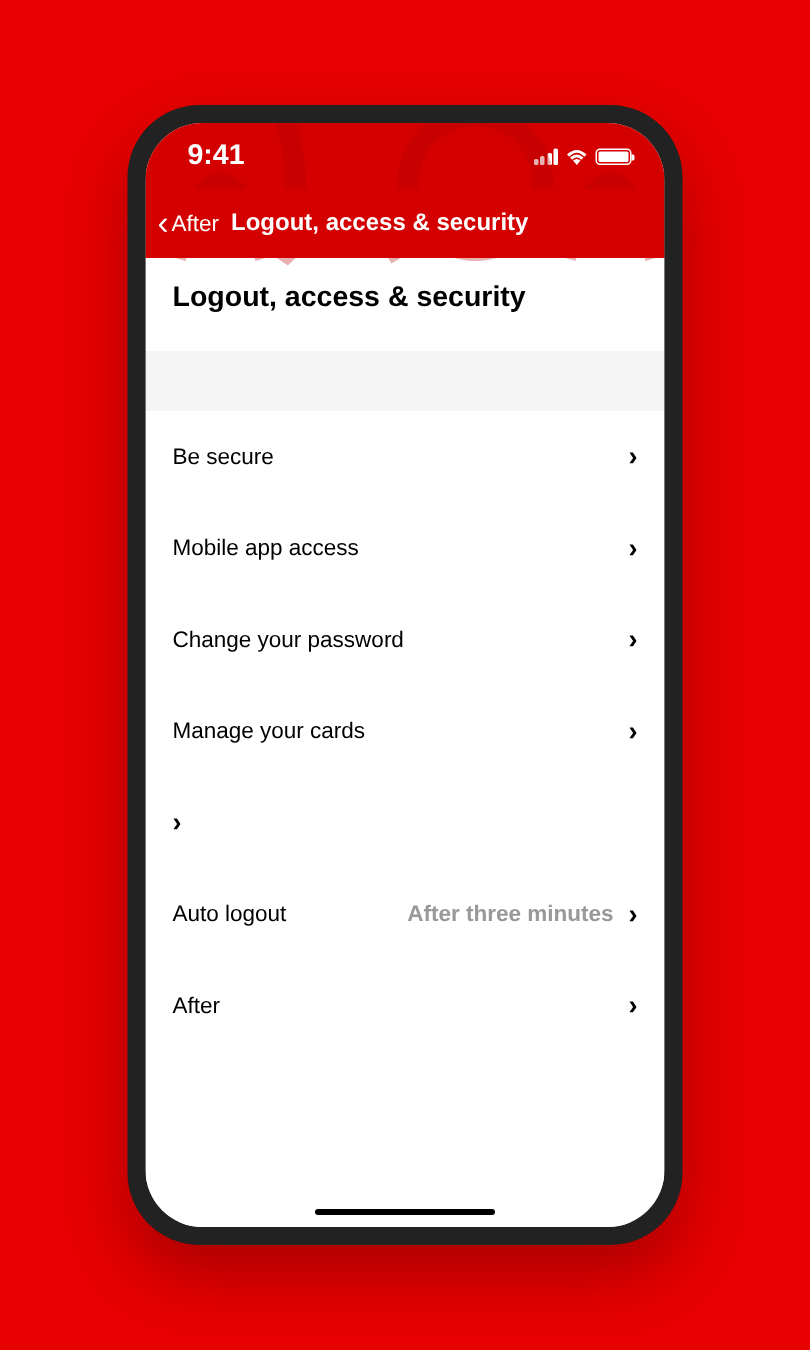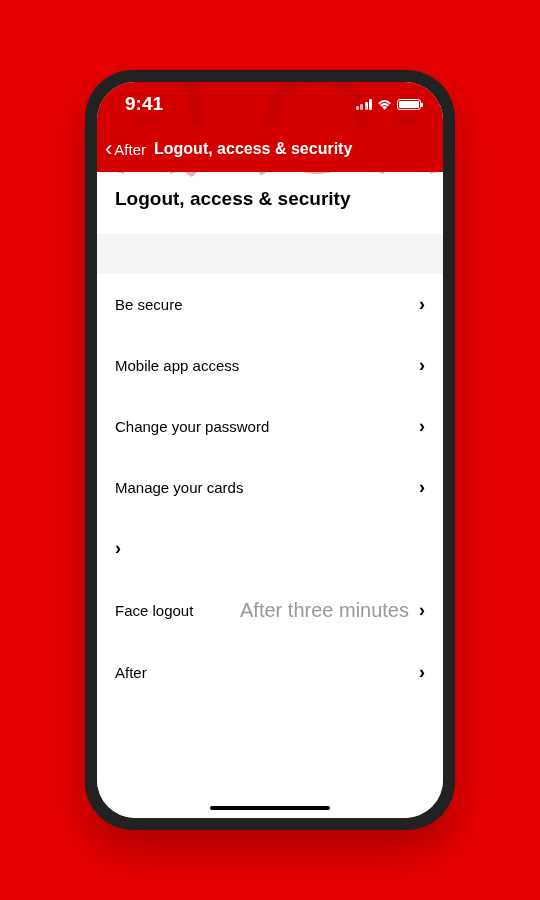--- a/index.html
+++ b/index.html
@@ -172,21 +172,22 @@
       font-size: 15px;
       color: #000;
     }
     .list-item-right {
       display: flex;
       align-items: center;
       gap: 10px;
     }
     .list-item-value {
       color: #999;
-      font-size: 20px;
+      font-size: 15px;
+      font-weight: bold;
     }
     .chevron-right {
       color: #000;
       font-size: 18px;
       font-weight: 600;
     }
     .toggle {
       width: 42px;
       height: 24px;
       background: #eaeaea;
@@ -294,21 +295,21 @@
           </div>
         </div>
 
         <div class="list-item">
           <div class="list-item-right">
             <span class="chevron-right">›</span>
           </div>
         </div>
 
         <div class="list-item">
-          <span>Face logout</span>
+          <span>Auto logout</span>
           <div class="list-item-right">
             <span class="list-item-value">After three minutes</span>
             <span class="chevron-right">›</span>
           </div>
         </div>
 
         <div class="list-item">
           <span>After</span>
           <div class="list-item-right">
             <span class="chevron-right">›</span>

